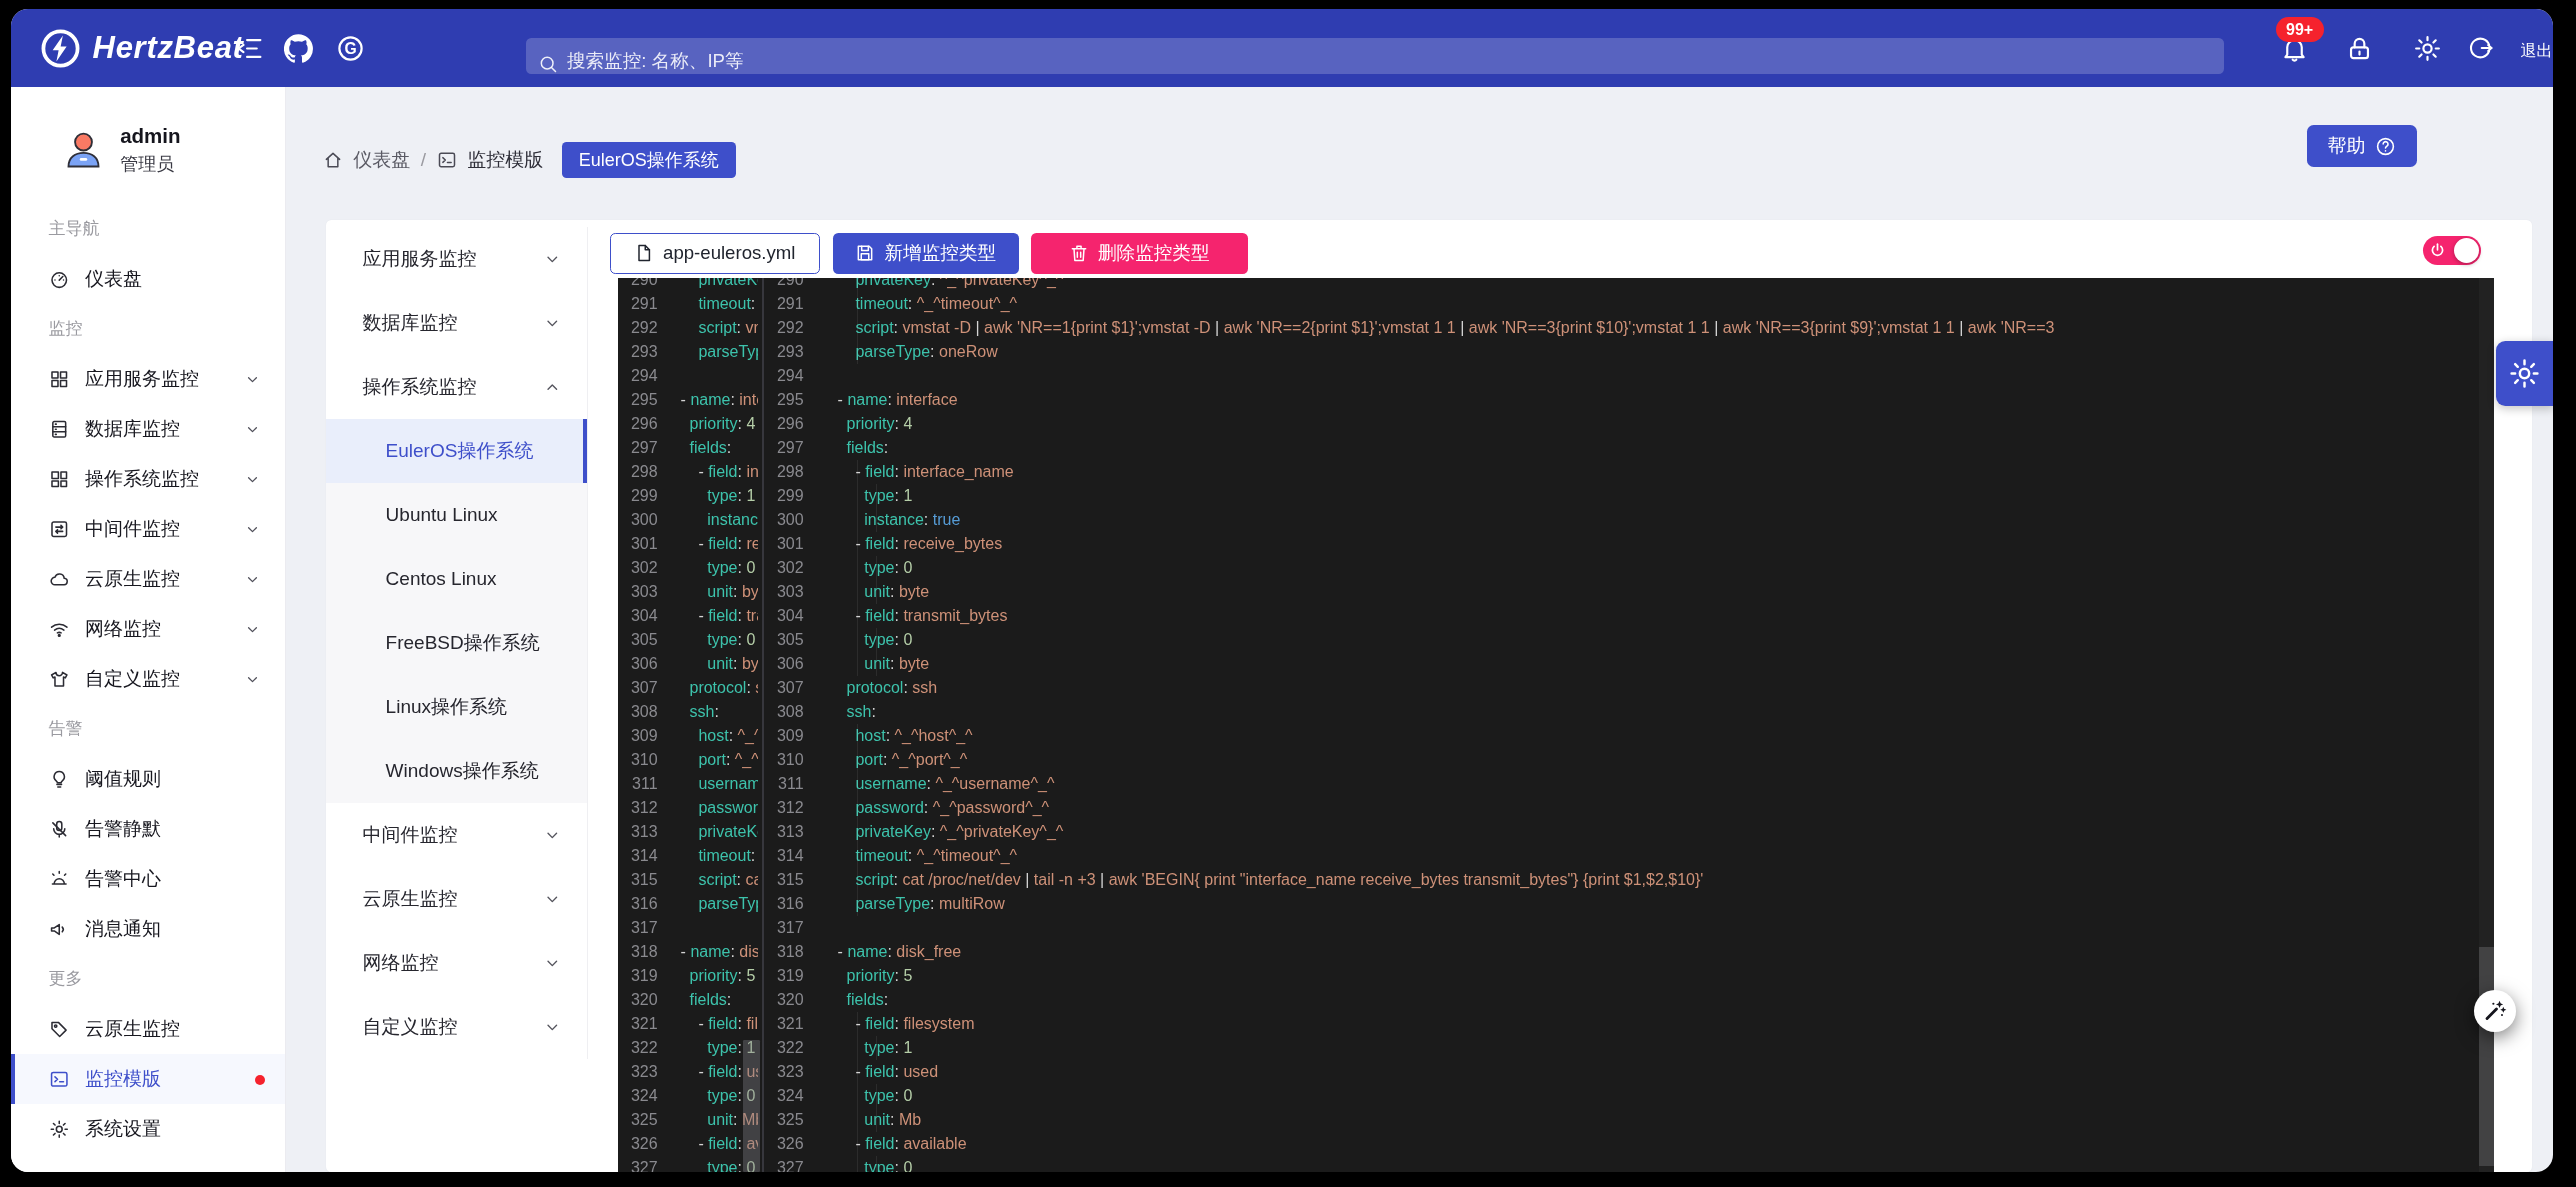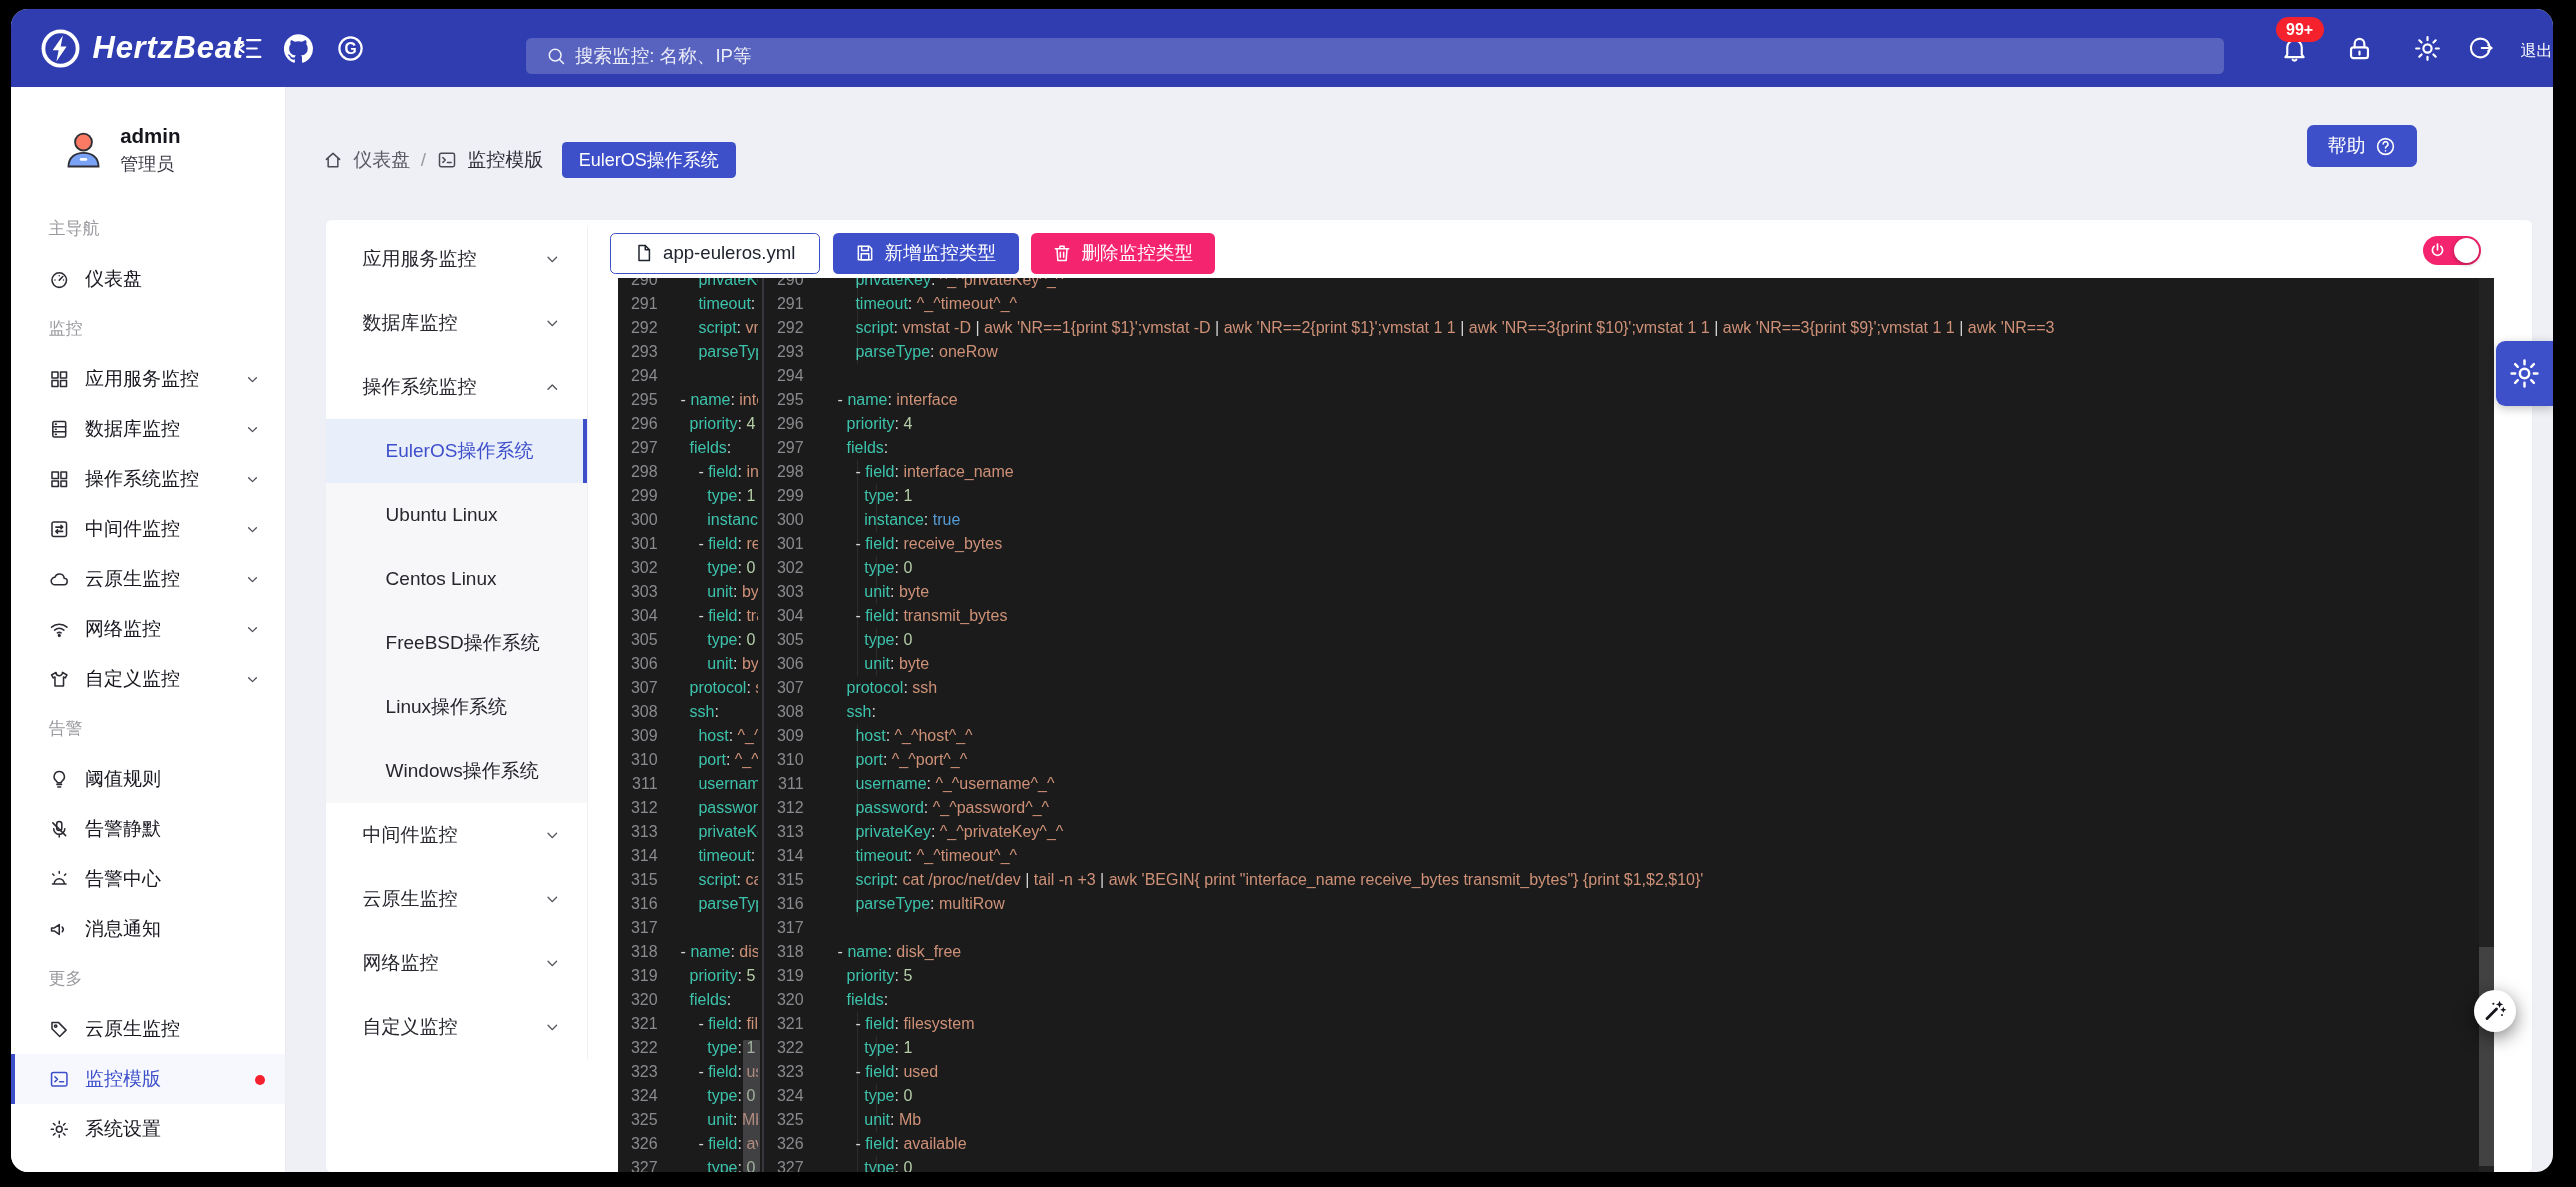--- a/index.html
+++ b/index.html
@@ -10,21 +10,21 @@
   html,body{width:2576px;height:1187px;background:#000;position:relative;overflow:hidden;}
   .window{position:absolute;left:10.6px;top:9.3px;width:2542px;height:1163px;border-radius:17px;overflow:hidden;background:#eef0f5;}
 
   
   .navbar{position:absolute;top:0;left:0;right:0;height:78px;background:var(--navbar);color:#fff;}
   .brand{position:absolute;left:29px;top:0;height:78px;display:flex;align-items:center;gap:12px;}
   .brand .ic{width:41px;height:41px;display:inline-flex;}
   .brand-text{font-size:31px;font-weight:800;font-style:italic;letter-spacing:0.7px;}
   .nv{position:absolute;top:24.5px;width:29px;height:29px;color:#fff;cursor:pointer;}
   .nv svg{width:100%;height:100%;}
-  .search{position:absolute;left:515px;top:29px;width:1698px;height:36px;border-radius:5.3px;background:rgba(255,255,255,.2);display:flex;align-items:center;padding-left:20px;gap:9.3px;cursor:text;}
+  .search{position:absolute;left:515px;top:29px;width:1698px;height:36px;border-radius:5.3px;background:rgba(255,255,255,.2);display:flex;align-items:flex-end;padding-left:12px;gap:9.3px;cursor:text;}
   .search .sic{width:20px;height:20px;color:rgba(255,255,255,.9);flex:none;}
   .search .ph{font-size:18.6px;color:rgba(255,255,255,.88);}
   .badge99{position:absolute;left:2265px;top:8px;min-width:48px;height:25px;border-radius:12.6px;background:var(--badge-red);color:#fff;font-size:16px;font-weight:bold;display:flex;align-items:center;justify-content:center;padding:0 6.6px;z-index:3;}
   .logout{position:absolute;left:2455px;top:24.5px;display:flex;align-items:flex-end;gap:27px;font-size:16px;color:#fff;cursor:pointer;}
   .logout .ic{width:28px;height:28px;}
 
   
   .sidebar{position:absolute;top:78px;left:0;width:275px;bottom:0;background:#fff;border-right:0.7px solid #ebebf0;}
   .user{position:absolute;top:37px;left:50px;display:flex;gap:14.6px;align-items:center;}
   .avatar{width:45px;height:45px;display:inline-flex;}
@@ -57,21 +57,21 @@
   .mchev{margin-left:auto;width:18.6px;height:18.6px;color:#55555e;}
   .msub{background:#f7f7f9;}
   .msubitem{height:64px;display:flex;align-items:center;padding-left:60px;font-size:19px;color:#26262e;position:relative;cursor:pointer;}
   .msubitem.sel{background:#e9eefb;color:var(--accent);}
   .msubitem.sel::after{content:"";position:absolute;right:0;top:0;bottom:0;width:3.3px;background:var(--accent);}
 
   .btn{position:absolute;top:12.6px;height:41px;border-radius:5.3px;font-size:18.6px;display:flex;align-items:center;justify-content:center;gap:9.3px;border:none;cursor:pointer;}
   .btn .ic{width:20px;height:20px;}
   .btn-file{left:284px;width:210px;background:#fff;border:1.3px solid var(--accent);color:#20242e;}
   .btn-add{left:507px;width:186px;background:var(--accent);color:#fff;align-items:center;}
-  .btn-del{left:705px;width:184px;background:var(--pink);color:#fff;}
+  .btn-del{left:705px;width:217px;background:var(--pink);color:#fff;}
   .toggle{position:absolute;left:2097px;top:16px;width:58px;height:29px;border-radius:14.6px;background:var(--pink);cursor:pointer;}
   .toggle .ic{position:absolute;left:6.6px;top:6px;width:17px;height:17px;color:#fff;}
   .knob{position:absolute;left:31px;top:2px;width:25px;height:25px;border-radius:50%;background:#fff;box-shadow:0 1.3px 4px rgba(0,0,0,.3);}
 
   
   .editor{position:absolute;left:292px;top:58px;width:1876px;height:894px;background:var(--ebg);overflow:hidden;
           font-family:"DejaVu Sans Mono",monospace;font-size:16px;line-height:24px;cursor:text;}
   .pane{position:absolute;top:0;bottom:0;overflow:hidden;}
   .pane-left{left:0;width:144px;}
   .sash{position:absolute;left:144px;top:0;bottom:0;width:2px;background:#37373d;}

